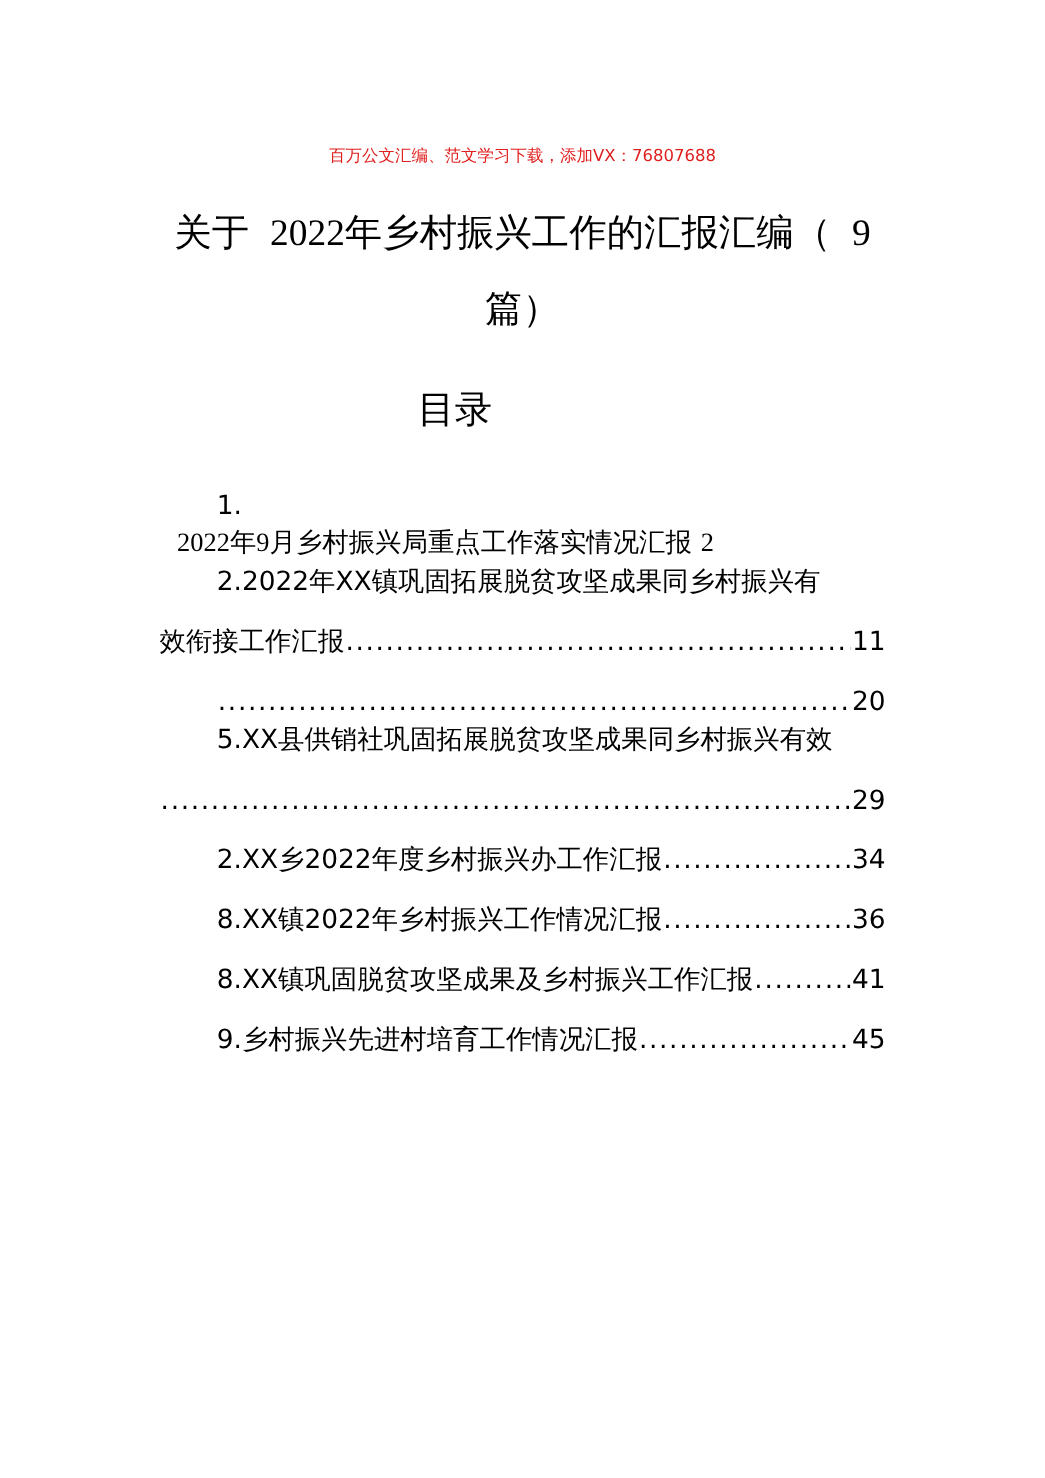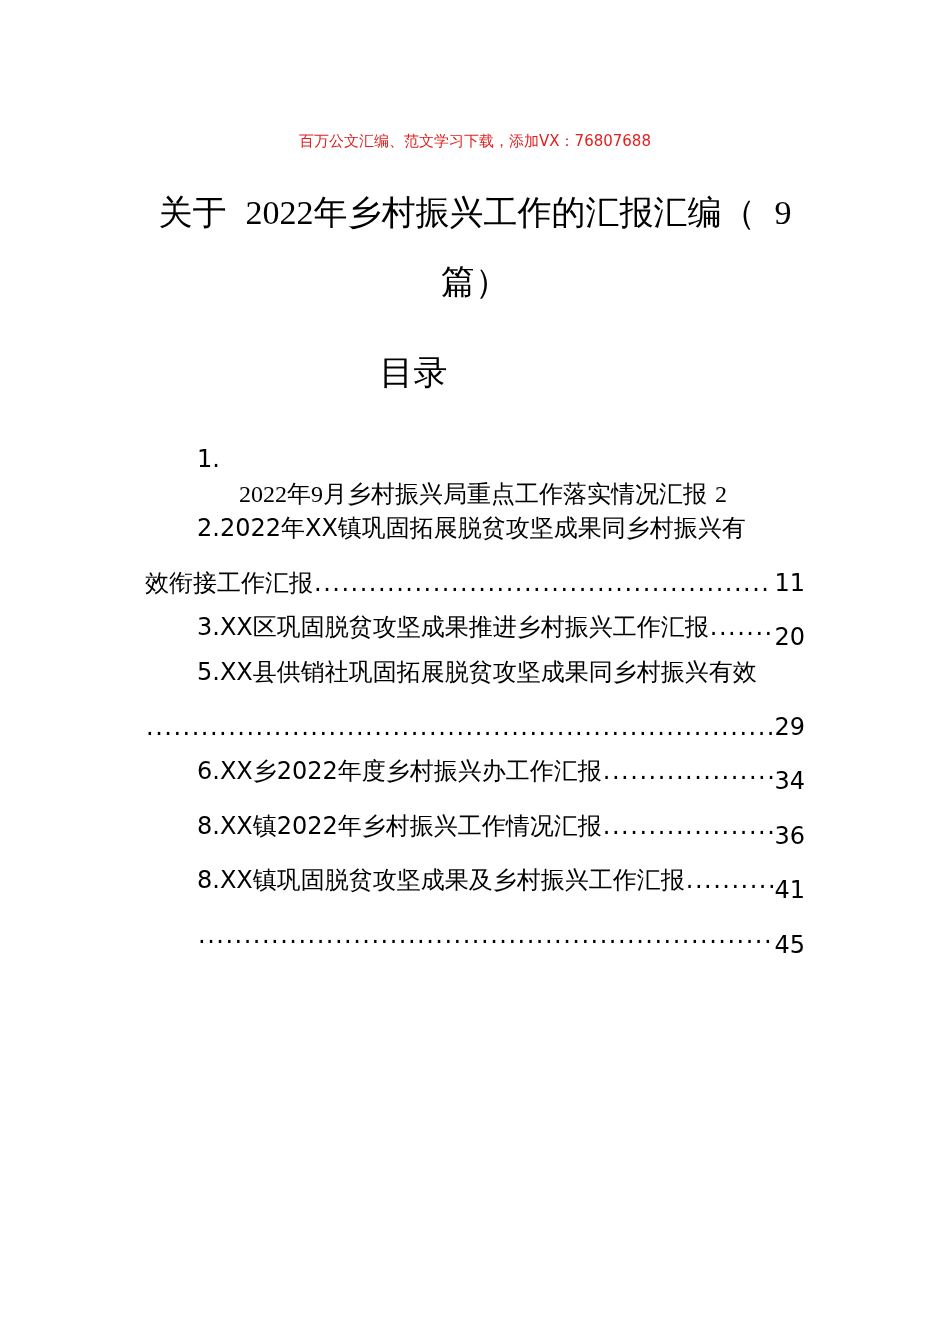--- a/index.html
+++ b/index.html
@@ -61,21 +61,20 @@
     .toc-entry {
       position: relative;
     }
     .toc-line {
       display: flex;
       align-items: baseline;
       white-space: nowrap;
     }
     .toc-line.indent {
       padding-left: 52px;
-      align-items: center;
     }
     .toc-line .label {
       flex: 0 0 auto;
     }
     .toc-line .leader {
       flex: 1 1 auto;
       overflow: hidden;
       letter-spacing: 1.5px;
       margin: 0 1px;
     }
@@ -83,21 +82,20 @@
       content: "..................................................................................................................................................................";
     }
     .toc-line .page {
       flex: 0 0 auto;
       margin-top: 20px;
     }
     .toc-line.serif {
       font-family: "Liberation Serif", "DejaVu Serif", serif;
       padding-left: 16px;
       font-size: 24px;
-      justify-content: center;
     }
     .first-num {
       padding-left: 52px;
     }
   </style>
 </head>
 <body>
 
 <div class="header-note">百万公文汇编、范文学习下载，添加VX：76807688</div>
 
@@ -124,40 +122,39 @@
     </div>
     <div class="toc-line">
       <span class="label">效衔接工作汇报</span>
       <span class="leader"></span>
       <span class="page">11</span>
     </div>
   </div>
 
   <div class="toc-entry">
     <div class="toc-line indent">
-      <span class="label">3.XX区巩固脱贫攻坚成果推进乡村振兴工作汇报</span>
       <span class="leader"></span>
       <span class="page">20</span>
     </div>
   </div>
 
 
   <div class="toc-entry">
     <div class="toc-line indent">
       <span class="label">5.XX县供销社巩固拓展脱贫攻坚成果同乡村振兴有效</span>
     </div>
     <div class="toc-line">
       <span class="leader"></span>
       <span class="page">29</span>
     </div>
   </div>
 
   <div class="toc-entry">
     <div class="toc-line indent">
-      <span class="label">6.XX乡2022年度乡村振兴办工作汇报</span>
+      <span class="label">2.XX乡2022年度乡村振兴办工作汇报</span>
       <span class="leader"></span>
       <span class="page">34</span>
     </div>
   </div>
 
   <div class="toc-entry">
     <div class="toc-line indent">
       <span class="label">8.XX镇2022年乡村振兴工作情况汇报</span>
       <span class="leader"></span>
       <span class="page">36</span>
@@ -167,18 +164,19 @@
   <div class="toc-entry">
     <div class="toc-line indent">
       <span class="label">8.XX镇巩固脱贫攻坚成果及乡村振兴工作汇报</span>
       <span class="leader"></span>
       <span class="page">41</span>
     </div>
   </div>
 
   <div class="toc-entry">
     <div class="toc-line indent">
+      <span class="label">9.乡村振兴先进村培育工作情况汇报</span>
       <span class="leader"></span>
       <span class="page">45</span>
     </div>
   </div>
 
 </div>
 
 </body></html>

